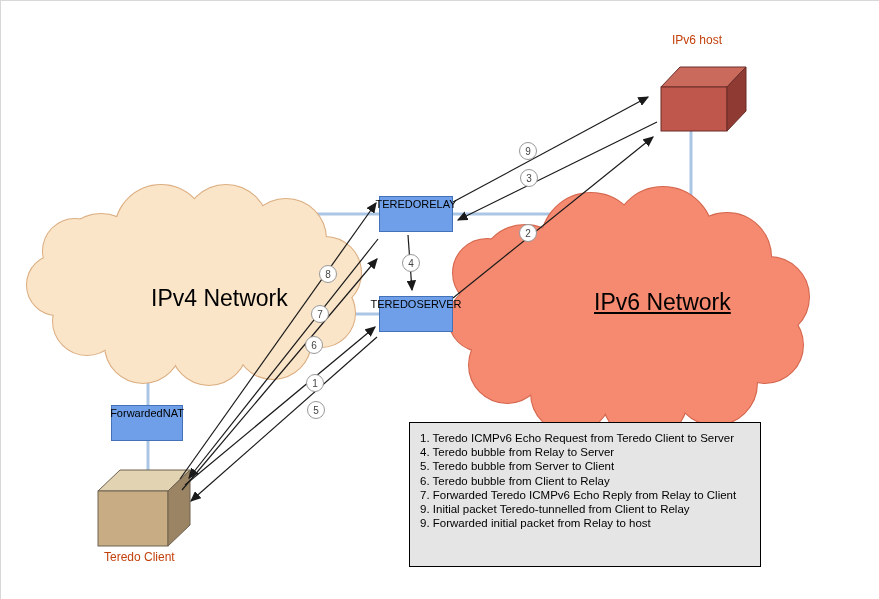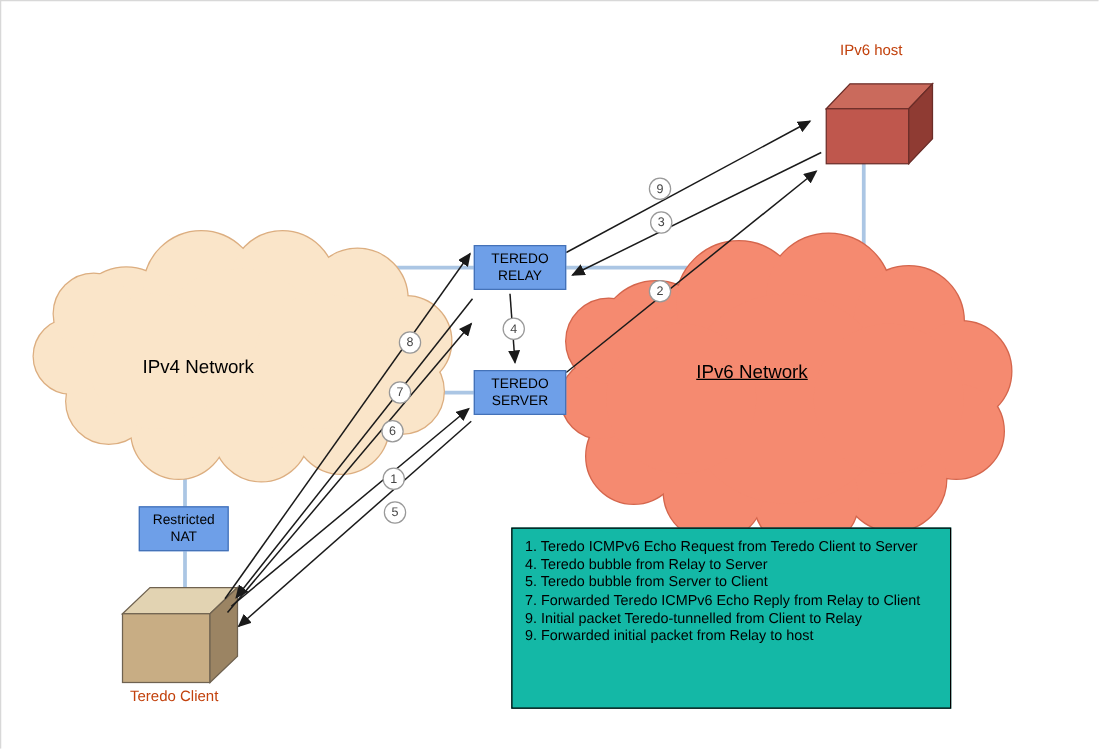--- a/index.html
+++ b/index.html
@@ -6,33 +6,33 @@
   .stage {
     position:relative; width:879px; height:599px; background:#fff;
     font-family:"Liberation Sans", sans-serif; overflow:hidden;
     border-top:1px solid #d8d8d8; border-left:1px solid #d8d8d8;
     box-sizing:border-box;
   }
   svg.layer { position:absolute; left:0; top:0; }
   .bluebox {
     position:absolute; background:#6e9fe8; border:1px solid #4472b8;
     color:#000; font-size:11px; line-height:1.3; text-align:center;
-    display:flex; flex-direction:column; align-items:center; justify-content:center;
+    display:flex; flex-direction:row; justify-content:center;
     box-sizing:border-box;
   }
   .badge {
     position:absolute; width:16px; height:16px; border-radius:50%;
     background:#fff; border:1px solid #999; color:#444; font-size:10px;
     display:flex; align-items:center; justify-content:center; box-sizing:content-box;
   }
   .nodelabel { position:absolute; font-size:12px; color:#c2410c; white-space:nowrap; }
-  .netlabel  { position:absolute; font-size:15px; color:#000; white-space:nowrap; }
+  .netlabel  { position:absolute; font-size:23px; color:#000; white-space:nowrap;margin-left:37px; }
   .legend {
     position:absolute; left:408px; top:421px; width:352px; height:145px;
-    background:#14b8a6; border:1px solid #000; box-sizing:border-box;
+    background:#e5e5e5; border:1px solid #000; box-sizing:border-box;
     padding:8px 10px; font-size:11.5px; line-height:14.2px; color:#000;
   }
   .legend .row { white-space:nowrap; }
 </style>
 </head>
 <body>
 
 <div class="stage">
 
   <svg class="layer" width="879" height="599" viewBox="0 0 879 599">
@@ -123,21 +123,21 @@
 
   <div class="bluebox" style="left:378px; top:195px; width:74px; height:36px;">
     <span>TEREDO</span>
     <span>RELAY</span>
   </div>
   <div class="bluebox" style="left:378px; top:295px; width:74px; height:36px;">
     <span>TEREDO</span>
     <span>SERVER</span>
   </div>
   <div class="bluebox" style="left:110px; top:404px; width:72px; height:36px;">
-    <span>Restricted</span>
+    <span>Forwarded</span>
     <span>NAT</span>
   </div>
 
   <div class="nodelabel" style="left:671px; top:32px;">IPv6 host</div>
   <div class="nodelabel" style="left:103px; top:549px;">Teredo Client</div>
   <div class="netlabel" style="left:113px; top:284px;">IPv4 Network</div>
   <div class="netlabel" style="left:556px; top:288px;text-decoration:underline;">IPv6 Network</div>
 
   <div class="badge" style="left:305px; top:373px;">1</div>
   <div class="badge" style="left:518px; top:223px;">2</div>
@@ -146,18 +146,19 @@
   <div class="badge" style="left:306px; top:400px;">5</div>
   <div class="badge" style="left:304px; top:335px;">6</div>
   <div class="badge" style="left:310px; top:304px;">7</div>
   <div class="badge" style="left:318px; top:264px;">8</div>
   <div class="badge" style="left:518px; top:141px;">9</div>
 
   <div class="legend">
     <div class="row">1. Teredo ICMPv6 Echo Request from Teredo Client to Server</div>
     <div class="row">4. Teredo bubble from Relay to Server</div>
     <div class="row">5. Teredo bubble from Server to Client</div>
+    <div class="row">6. Teredo bubble from Client to Relay</div>
     <div class="row">7. Forwarded Teredo ICMPv6 Echo Reply from Relay to Client</div>
     <div class="row">9. Initial packet Teredo-tunnelled from Client to Relay</div>
     <div class="row">9. Forwarded initial packet from Relay to host</div>
   </div>
 
 </div>
 
 </body></html>

